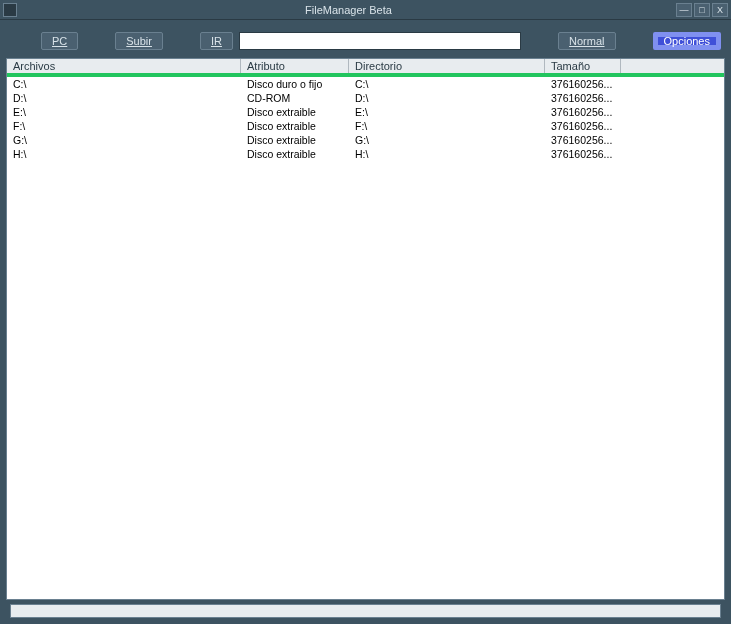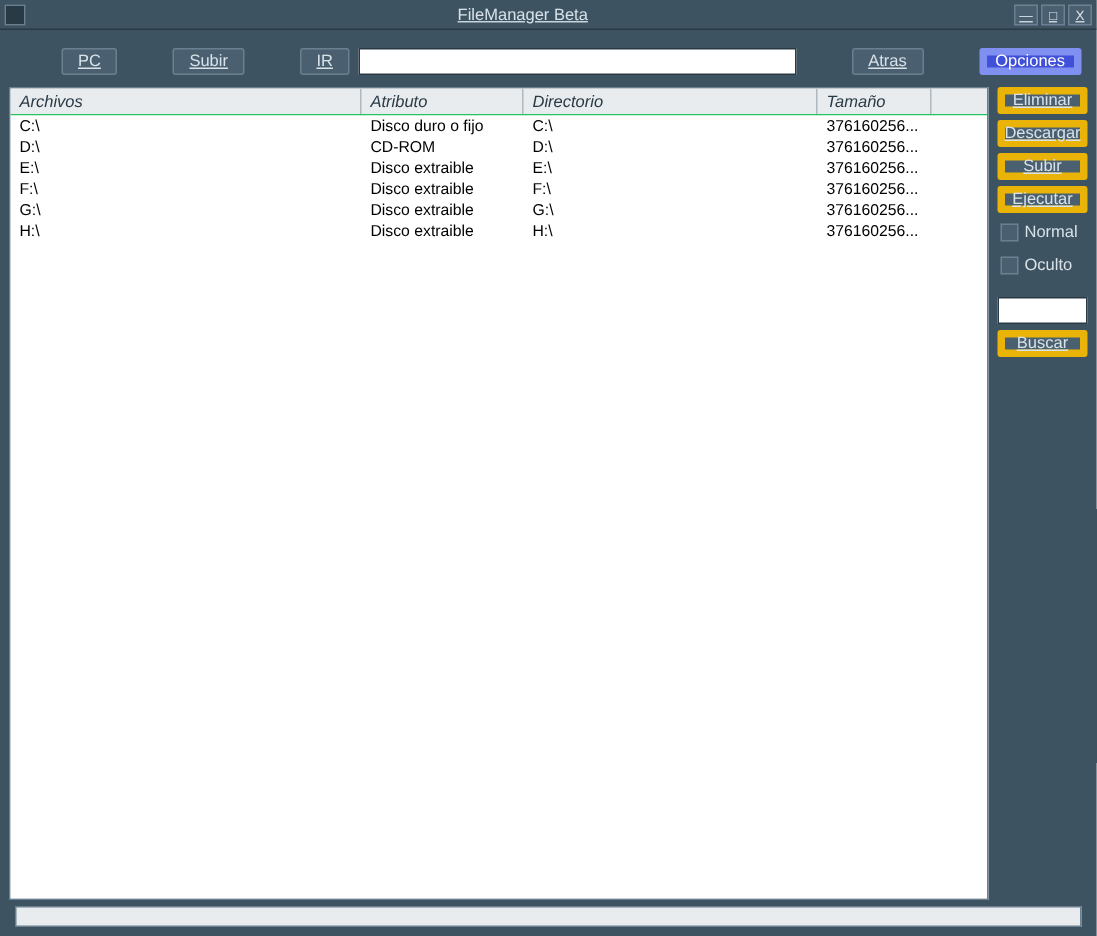--- a/index.html
+++ b/index.html
@@ -20,21 +20,20 @@
   flex-direction: column;
 }
 .titlebar {
   height: 20px;
   background: #3d5361;
   display: flex;
   align-items: center;
   padding: 0 3px;
   color: #c8d4dc;
   border-bottom: 1px solid #2a3a44;
-  text-decoration: underline;
 }
 .titlebar-icon {
   width: 14px;
   height: 14px;
   background: #2a3a44;
   margin-right: 4px;
   border: 1px solid #6a8090;
 }
 .title-text {
   flex: 1;
@@ -105,23 +104,22 @@
   flex: 1;
   background: #fff;
   border: 1px solid #6a8090;
   display: flex;
   flex-direction: column;
   overflow: hidden;
 }
 .thead {
   display: flex;
   background: #e8ecef;
-  border-bottom: 1px solid #22c55e;
-  height: 18px;
-  font-style: italic;
+  border-bottom: 4px solid #22c55e;
+  height: 18px;
 }
 .th {
   padding: 2px 6px;
   border-right: 1px solid #b0b8bf;
   color: #2a3a44;
   font-size: 11px;
   display: flex;
   align-items: center;
   overflow: hidden;
   white-space: nowrap;
@@ -216,21 +214,21 @@
       <div class="win-btn">X</div>
     </div>
   </div>
 
   <div class="content">
     <div class="toolbar">
       <button class="btn">PC</button>
       <button class="btn">Subir</button>
       <button class="btn">IR</button>
       <input class="path-input" value="" style="">
-      <button class="btn">Atras</button>
+      <button class="btn">Normal</button>
       <button class="btn no-ul selected side-btn" style="width:auto;padding:0 6px;">Opciones</button>
     </div>
 
     <div class="main-row">
       <div class="table-wrap">
         <div class="thead">
           <div class="th col-archivos">Archivos</div>
           <div class="th col-atributo">Atributo</div>
           <div class="th col-directorio">Directorio</div>
           <div class="th col-tamano">Tamaño</div>
@@ -275,33 +273,17 @@
             <div class="tr">
               <div class="td col-archivos">H:\</div>
               <div class="td col-atributo">Disco extraible</div>
               <div class="td col-directorio">H:\</div>
               <div class="td col-tamano">376160256...</div>
               <div class="td col-extra"></div>
             </div>
           </div>
       </div>
 
-      <div class="sidebar">
-        <button class="side-btn">Eliminar</button>
-        <button class="side-btn">Descargar</button>
-        <button class="side-btn">Subir</button>
-        <button class="side-btn">Ejecutar</button>
-        <div class="side-check">
-          <div class="cb"></div>
-          <span>Normal</span>
-        </div>
-        <div class="side-check">
-          <div class="cb"></div>
-          <span>Oculto</span>
-        </div>
-        <input class="side-input" value="" style="">
-        <button class="side-btn">Buscar</button>
-      </div>
     </div>
 
     <div class="bottom-bar"></div>
   </div>
 </div>
 
 </body></html>

